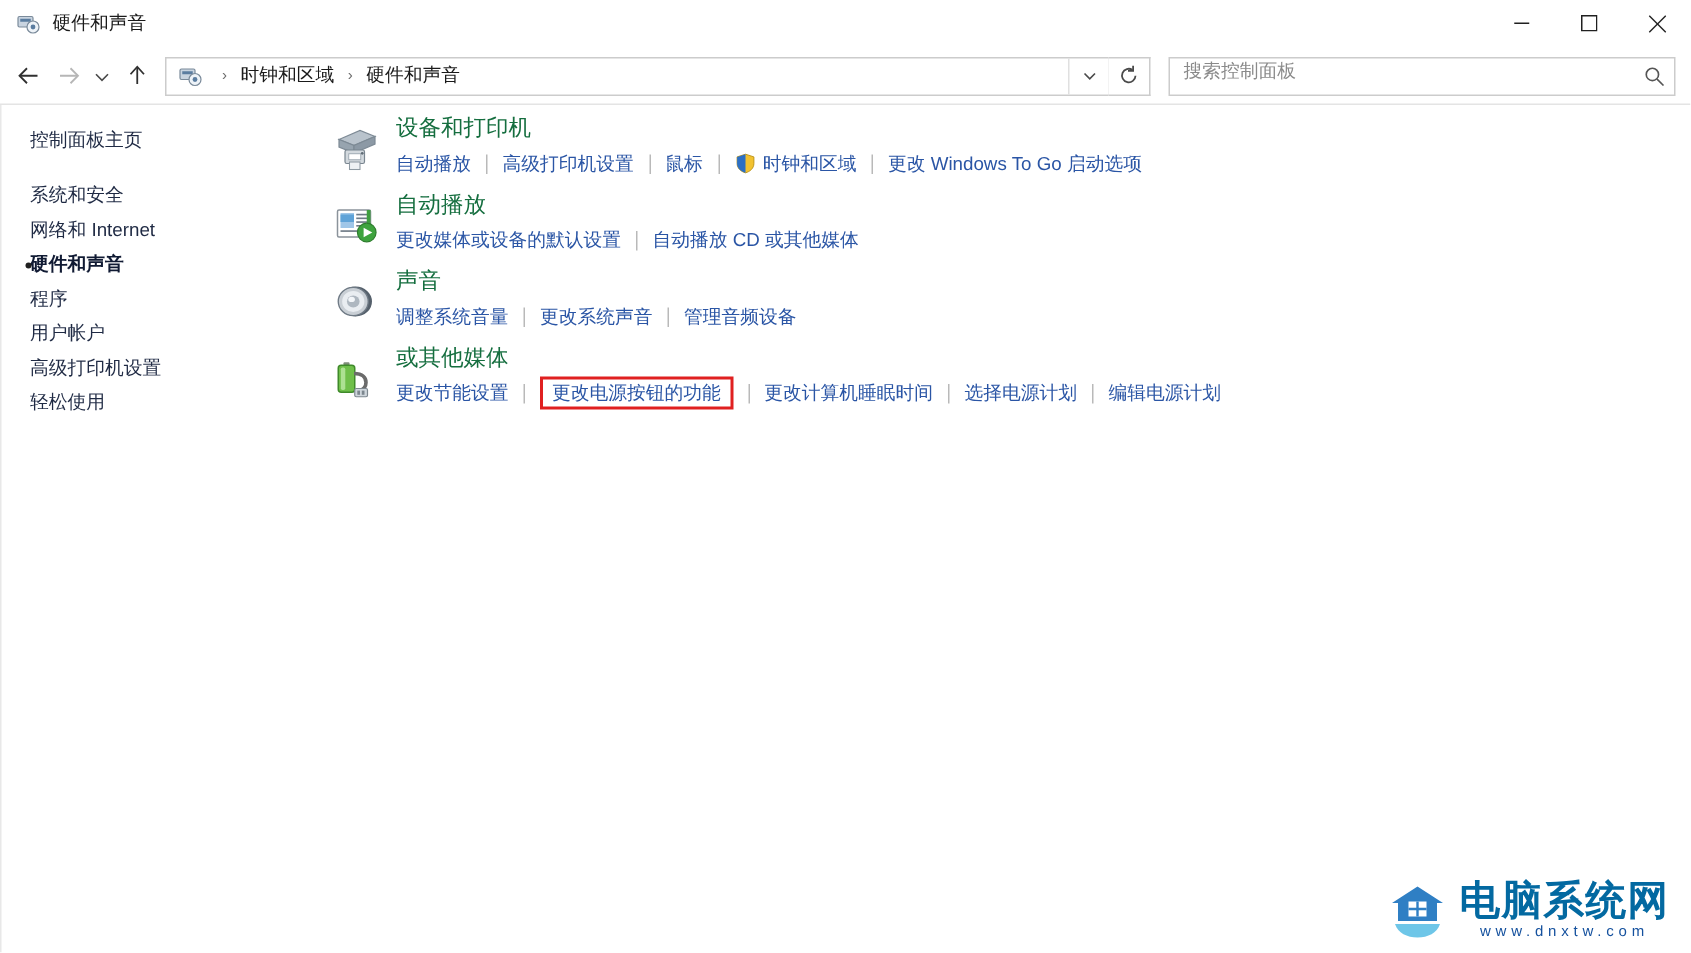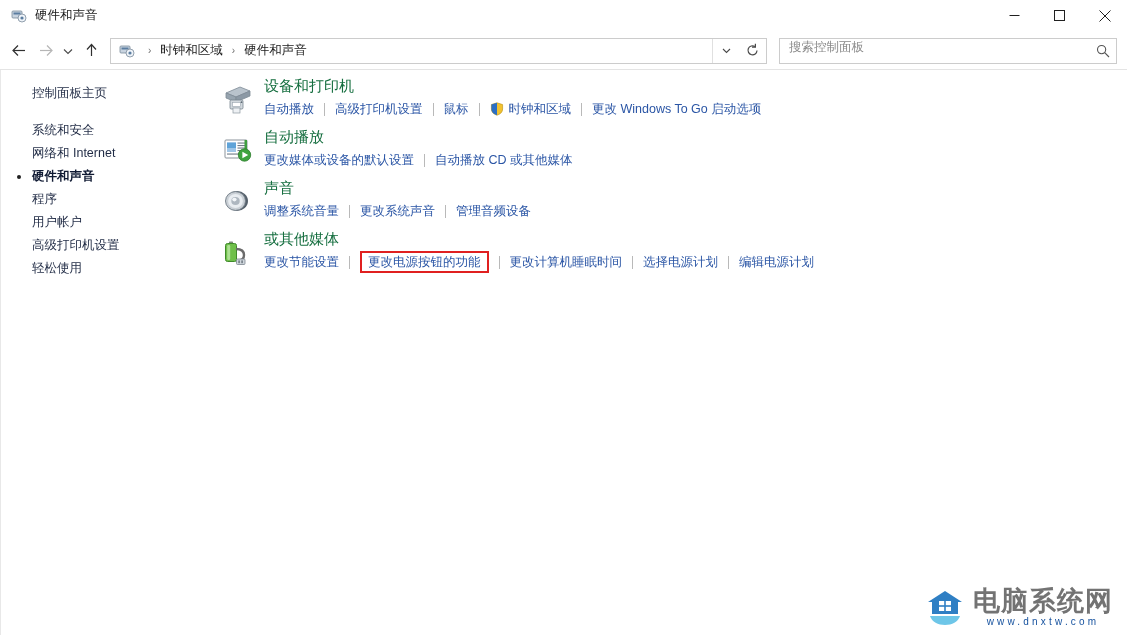--- a/index.html
+++ b/index.html
@@ -165,21 +165,21 @@
     padding-top: 12px;
     box-sizing: border-box;
     border-right: 1px solid #ffffff;
     position: relative;
   }
   .side-item {
     position: relative;
     font-size: 12.5px;
     color: #1f2a44;
     line-height: 1;
-    padding: 0 0 0 32px;
+    padding: 0 0 0 20px;
     height: 23px;
     display: flex;
     align-items: center;
     white-space: nowrap;
   }
   .side-item.home { margin-bottom: 14px; }
   .side-item.current { font-weight: bold; color: #101a33; }
   .side-bullet {
     position: absolute;
     left: 17px;
@@ -258,21 +258,21 @@
     bottom: 8px;
     display: flex;
     align-items: center;
     gap: 8px;
   }
   .wm-logo { width: 40px; height: 40px; flex: 0 0 auto; }
   .wm-textwrap { display: flex; flex-direction: column; line-height: 1; }
   .wm-title {
     font-size: 27px;
     font-weight: bold;
-    color: #737373;
+    color: #0369a1;
     letter-spacing: 1px;
     font-family: "DejaVu Sans", sans-serif;
   }
   .wm-url {
     font-size: 10px;
     color: #15519e;
     letter-spacing: 3.2px;
     margin-top: 3px;
     text-align: center;
   }

